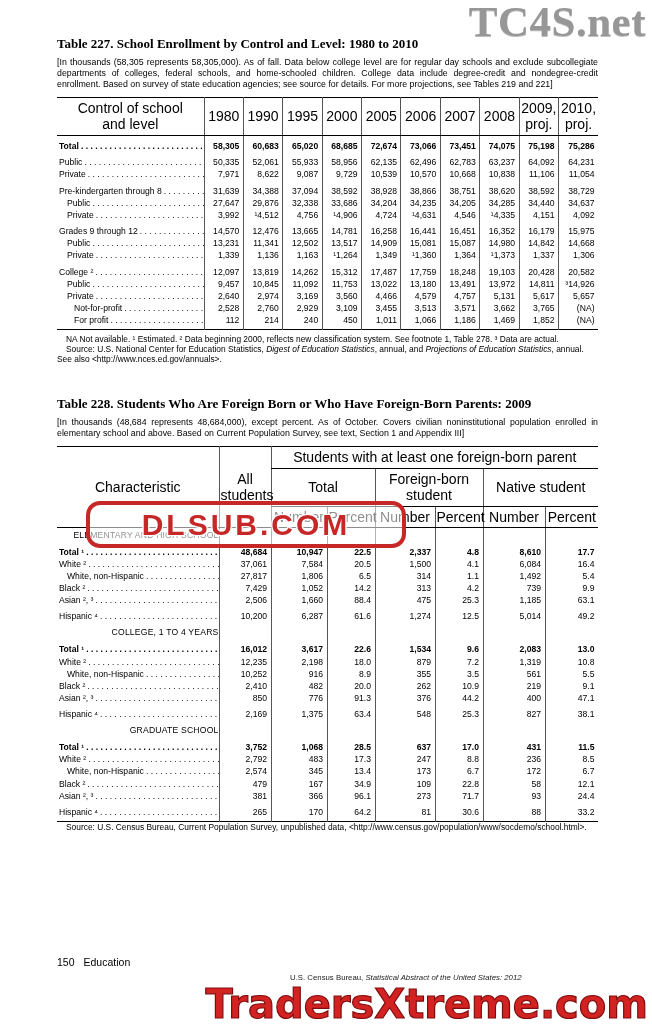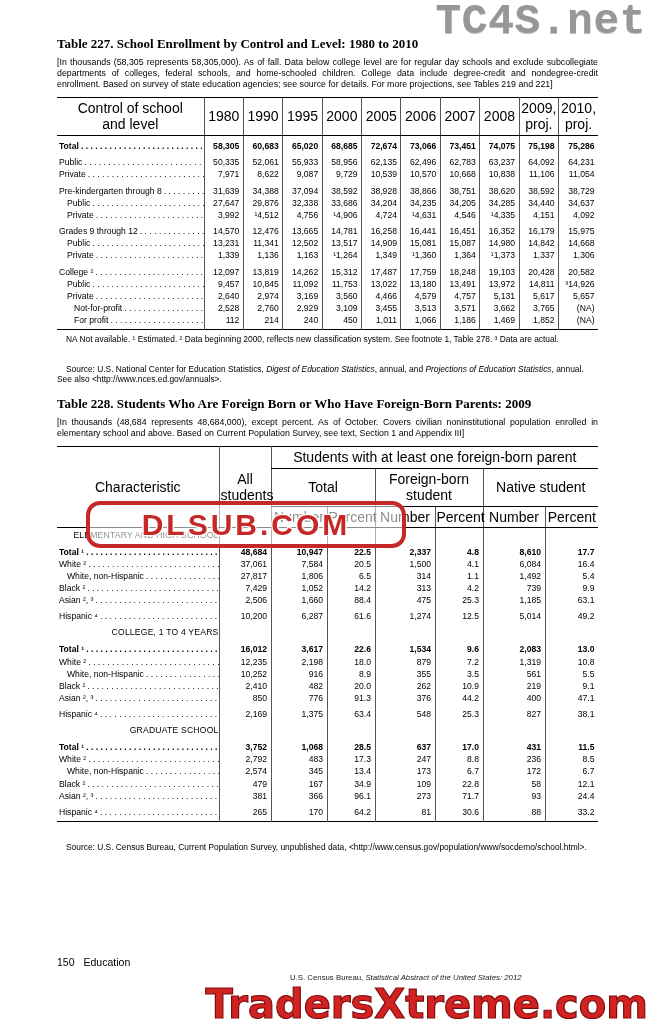--- a/index.html
+++ b/index.html
@@ -32,30 +32,30 @@
   .lblflex.ind2 { padding-left:15px; }
   .lt { white-space:nowrap; padding-right:2px; }
   .leader { flex:1 1 auto; overflow:hidden; white-space:nowrap; }
   .leader::after { content:". . . . . . . . . . . . . . . . . . . . . . . . . . . . . . . . . . . . . . . . . . . . . . . . ."; }
   td.val { text-align:right; }
   tr.bold td { font-weight:bold; }
   tr.gap td { padding-top:5px; }
   td.section { text-align:right; padding:1.5px 0; letter-spacing:0.2px; }
   tbody tr:last-child td { padding-bottom:4px; }
 
-  .fn, .src { font-size:8.4px; line-height:1.2; text-indent:9px; color:#000;margin-top:20px; }
+  .fn, .src { font-size:8.4px; line-height:1.2; text-indent:9px; color:#000; }
   .fn { margin-top:4px; }
   .it { font-style:italic; }
 
   #t227-block { top:36px; }
   #t228-block { top:396px; }
 
   #wm-top {
     position:absolute; top:0; right:6px;
-    font-family:Liberation Mono, monospace; font-weight:bold; font-size:43px;
+    font-family:Liberation Serif, serif; font-weight:bold; font-size:43px;
     color:#979797; letter-spacing:0.5px; line-height:1;
     text-shadow:0 1px 0 #bdbdbd;
   }
   #wm-mid {
     position:absolute; left:86px; top:501px; width:320px; height:47px;
     border:4px solid #c62828; border-radius:14px;
     background:rgba(255,255,255,0.55);
     display:flex; align-items:center; justify-content:center;
     font-weight:bold; font-size:30px; letter-spacing:3px; color:#c62828;
     text-shadow:-1px -1px 0 #fff, 1px -1px 0 #fff, -1px 1px 0 #fff, 1px 1px 0 #fff, 0 0 3px #fff;

